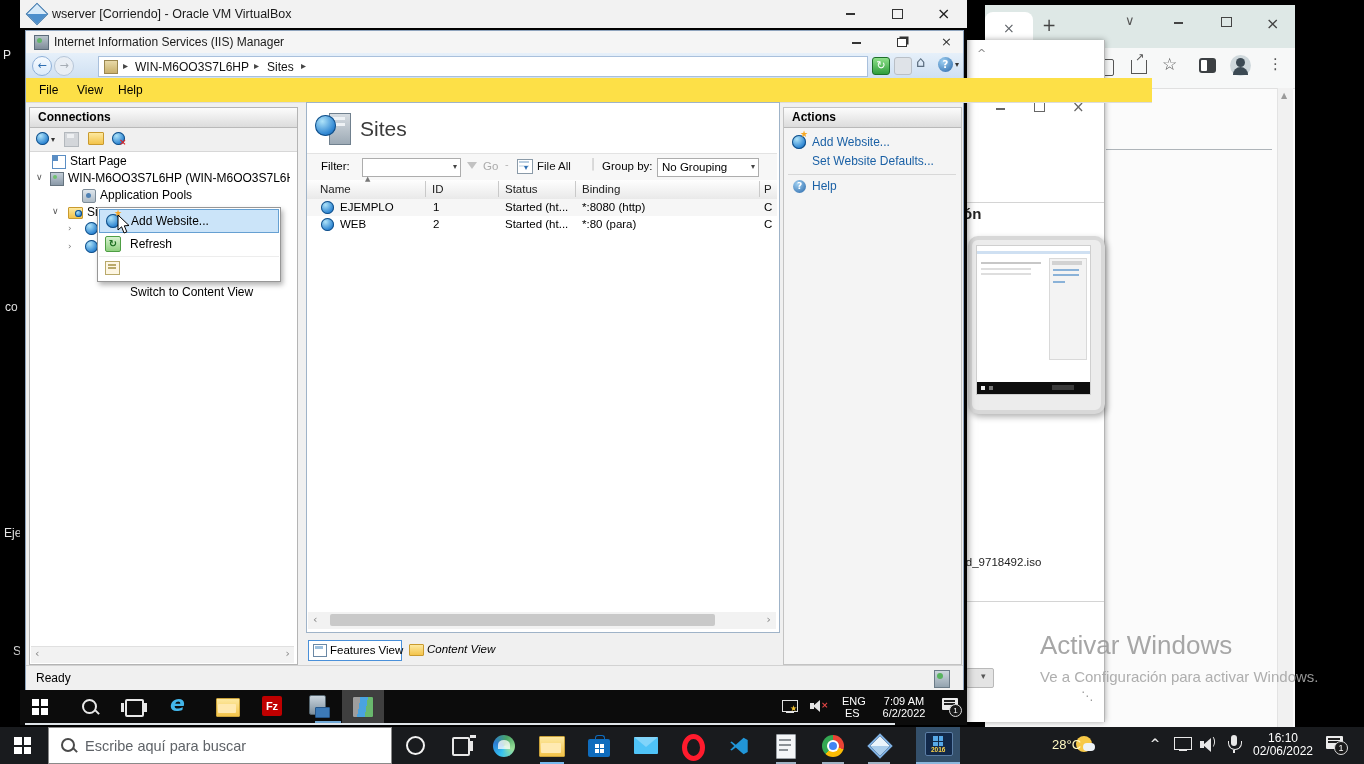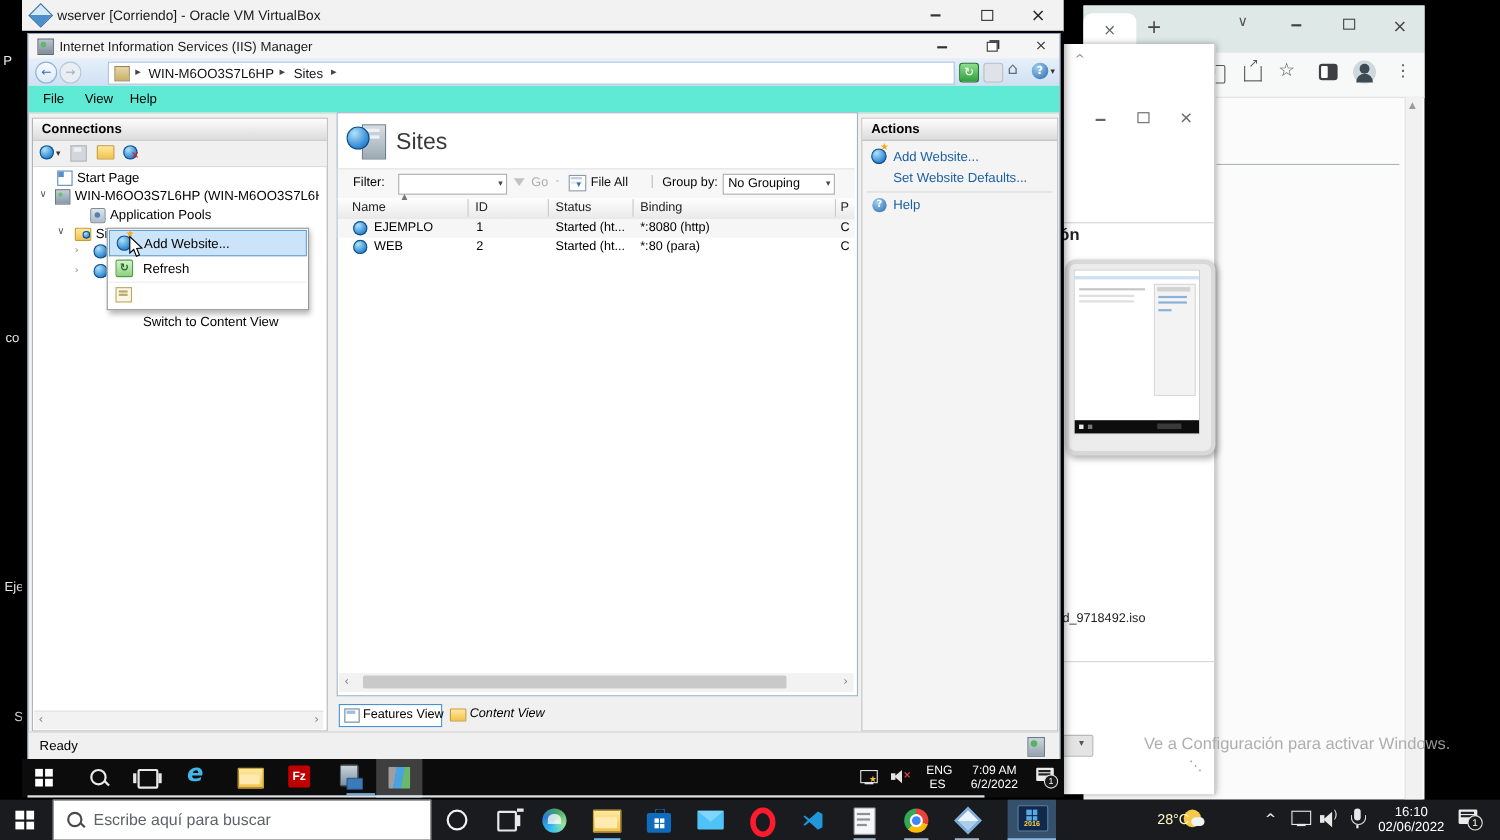--- a/index.html
+++ b/index.html
@@ -98,20 +98,21 @@
       </div>
     </div>
     <span class="a nw" style="left:-4px;top:516px;font-size:11.5px;color:#222;">rd_9718492.iso</span>
     <div class="a" style="left:0;top:561px;width:138px;height:1px;background:#d4d4d4;"></div>
     <div class="a" style="left:0;top:628px;width:26px;height:18px;background:#e4e4e4;border:1px solid #b9b9b9;border-radius:2px;">
       <span class="a gly" style="left:14px;top:3px;font-size:9px;color:#555;">▾</span>
     </div>
     <span class="a gly" style="left:115px;top:650px;font-size:12px;color:#9a9a9a;">⋱</span>
   </div>
 
+  <div class="a nw" style="left:1040px;top:630px;font-size:26px;color:rgba(150,150,150,.85);">Activar Windows</div>
   <div class="a nw" style="left:1040px;top:668px;font-size:15px;color:rgba(165,165,165,.9);">Ve a Configuración para activar Windows.</div>
 
   <div class="a" style="left:20px;top:0;width:947px;height:725px;background:#000;box-shadow:0 0 8px rgba(0,0,0,.5);">
 
     <div class="a" style="left:0;top:0;width:947px;height:28px;background:#f2f2f2;border-bottom:1px solid #d0d0d0;">
       <span class="a" style="left:9px;top:6px;width:14px;height:14px;background:linear-gradient(135deg,#d7eaf9 50%,#4d8fcc 50%);transform:rotate(45deg);border:1px solid #2c6da8;"></span>
       <span class="a nw" style="left:32px;top:7px;font-size:12.5px;color:#1a1a1a;">wserver [Corriendo] - Oracle VM VirtualBox</span>
       <div class="a wc-min" style="left:826px;top:13px;"></div>
       <div class="a wc-max" style="left:872px;top:9px;"></div>
       <span class="a wc-x" style="left:917px;top:6px;font-size:16px;color:#222;">×</span>
@@ -143,21 +144,21 @@
             <span class="a nw" style="left:168px;top:3px;font-size:12px;color:#111;">Sites</span>
             <span class="a gly" style="left:202px;top:4px;font-size:10px;color:#444;">▸</span>
           </div>
           <span class="a gly" style="left:846px;top:4px;width:16px;height:16px;background:linear-gradient(#8ee08a,#2f9e3c);border:1px solid #1d7029;border-radius:3px;color:#fff;text-align:center;font-size:11px;line-height:15px;">↻</span>
           <span class="a" style="left:868px;top:4px;width:16px;height:16px;background:#dfe3e8;border:1px solid #b9bfc6;border-radius:3px;"></span>
           <span class="a gly" style="left:890px;top:2px;font-size:15px;color:#5d6f81;">⌂</span>
           <span class="a gly" style="left:912px;top:4px;width:15px;height:15px;border-radius:50%;background:radial-gradient(circle at 35% 30%,#9fd0f2,#2665a8);color:#fff;text-align:center;font-size:10px;font-weight:bold;line-height:15px;">?</span>
           <span class="a gly" style="left:929px;top:8px;font-size:8px;color:#333;">▾</span>
         </div>
 
-        <div class="a" style="left:0;top:47px;width:937px;height:24px;background:#5eead4;border-bottom:1px solid #dcdcdc;">
+        <div class="a" style="left:0;top:47px;width:1126px;height:24px;background:#fde047;border-bottom:1px solid #dcdcdc;">
           <span class="a nw" style="left:13px;top:5px;font-size:12px;">File</span>
           <span class="a nw" style="left:51px;top:5px;font-size:12px;">View</span>
           <span class="a nw" style="left:92px;top:5px;font-size:12px;">Help</span>
         </div>
 
         <div class="a" style="left:3px;top:76px;width:267px;height:556px;background:#fff;border:1px solid #b4b4b4;">
           <div class="panel-hdr a" style="left:0;top:0;width:251px;height:15px;">Connections</div>
           <div class="a" style="left:0;top:20px;width:267px;height:23px;background:#f0f0f0;border-bottom:1px solid #d7d7d7;">
             <span class="a globe" style="left:6px;top:4px;width:13px;height:13px;"></span>
             <span class="a gly" style="left:21px;top:8px;font-size:8px;color:#333;">▾</span>

